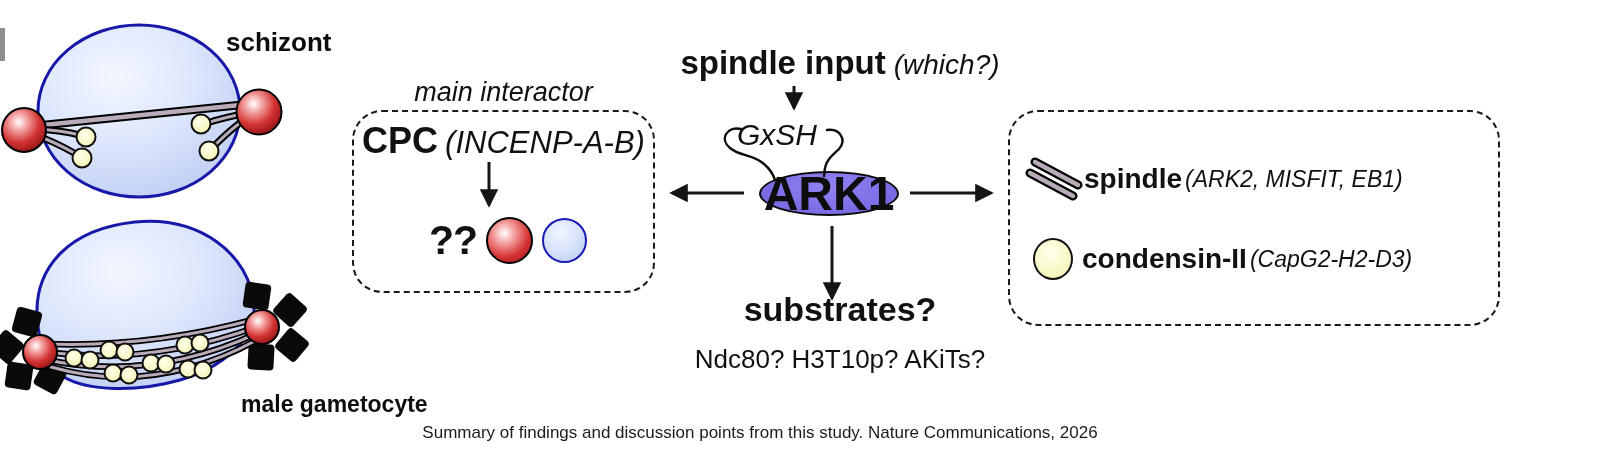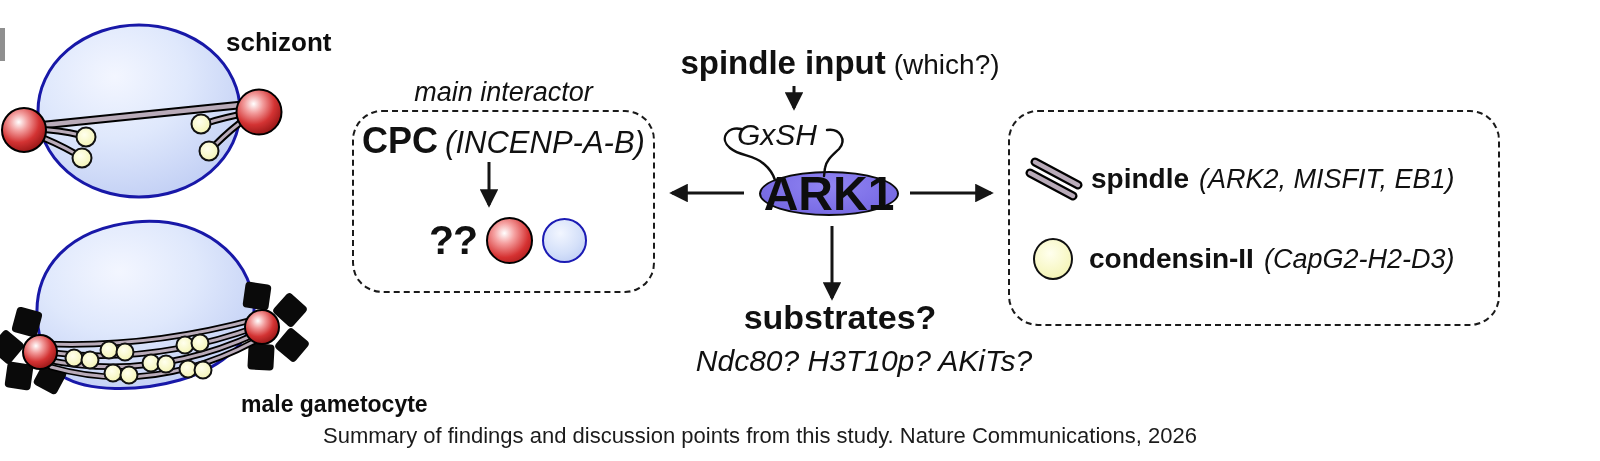--- a/index.html
+++ b/index.html
@@ -40,51 +40,51 @@
     background: radial-gradient(circle at 40% 32%, #f2f6ff 0%, #d4e0f9 55%, #b5c6f2 100%);
   }
   .sphere.yellow {
     border: 2.4px solid #111;
     background: radial-gradient(circle at 42% 35%, #ffffee 0%, #f6f6bd 70%, #ecec9f 100%);
   }
 
   
   .kinase-row { left: 640px; top: 44px; width: 400px; }
   .kinase-row .big { font-size: 33px; font-weight: bold; }
-  .kinase-row .det { font-size: 28px; margin-left: 8px; margin-top: 28px; }
+  .kinase-row .det { font-size: 28px; font-style: italic; margin-left: 8px; margin-top: 28px; }
   .gxsh { left: 737px; top: 118px; font-size: 30px; font-style: italic; }
   .ark1 {
     left: 759px; top: 171px; width: 140px; height: 45px;
     border: 2.6px solid #0a0a0a; border-radius: 50%;
     display: flex; align-items: center; justify-content: center;
     background: radial-gradient(ellipse at 50% 30%, #9185f2 0%, var(--ark1-fill, #7e71e8) 55%, #6f62da 100%);
     font-size: 48px; font-weight: bold; color: #0d0d0d; letter-spacing: 0px;
   }
-  .substrates { left: 640px; top: 298px; width: 400px; font-size: 34px; font-weight: bold; }
-  .candidates { left: 664px; top: 344px; width: 400px; font-size: 30px; font-style: italic; }
+  .substrates { left: 640px; top: 290px; width: 400px; font-size: 34px; font-weight: bold; }
+  .candidates { left: 640px; top: 344px; width: 400px; font-size: 26px; }
 
   
   .as-title { left: 1008px; top: 77px; width: 492px; font-size: 25px; }
   .as-box {
     left: 1008px; top: 110px; width: 492px; height: 216px;
     display: flex; flex-direction: column; justify-content: space-evenly;
     padding: 8px 8px 8px 14px;
   }
-  .arow { display: flex; align-items: center; gap: 7px; white-space: nowrap; }
+  .arow { display: flex; align-items: center; white-space: nowrap; }
   .aicon { flex: 0 0 58px; display: flex; align-items: center; justify-content: center; }
   .alabel { font-weight: bold; font-size: 28px; }
-  .adetail { font-style: italic; font-size: 27px; margin-left: 3px; }
+  .adetail { font-style: italic; font-size: 23px; margin-left: 3px; }
   .disc-kt { width: 40px; height: 44px; }
   .disc-cond { width: 40px; height: 42px; }
   .disc-dna {
     width: 46px; height: 46px; border-radius: 50%; border: 3px solid #1c1cc0;
     background: radial-gradient(circle at 40% 30%, #edf2fe 0%, #cfdcf8 55%, #b3c5f1 100%);
   }
 
-  .caption { left: 0; top: 423px; width: 1520px; font-size: 22px; color: #1b1b1b; }
+  .caption { left: 0; top: 423px; width: 1520px; font-size: 17px; color: #1b1b1b; }
 
   .edge-mark { left: 0; top: 28px; width: 5px; height: 33px; background: #8f8f8f; }
 </style>
 </head>
 <body>
 
 <div class="canvas">
 
   <div class="abs edge-mark"></div>
 

